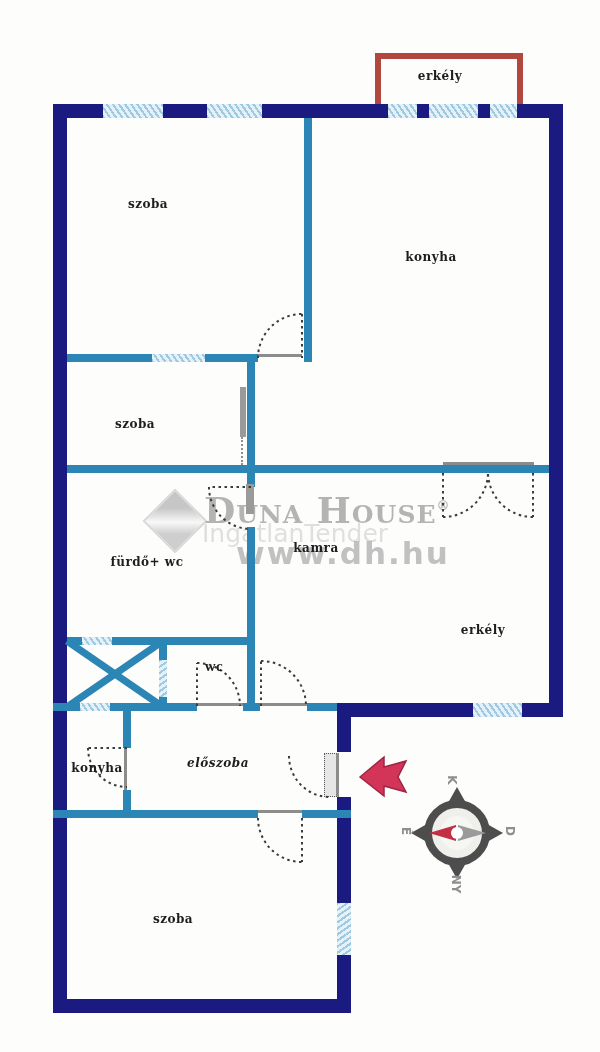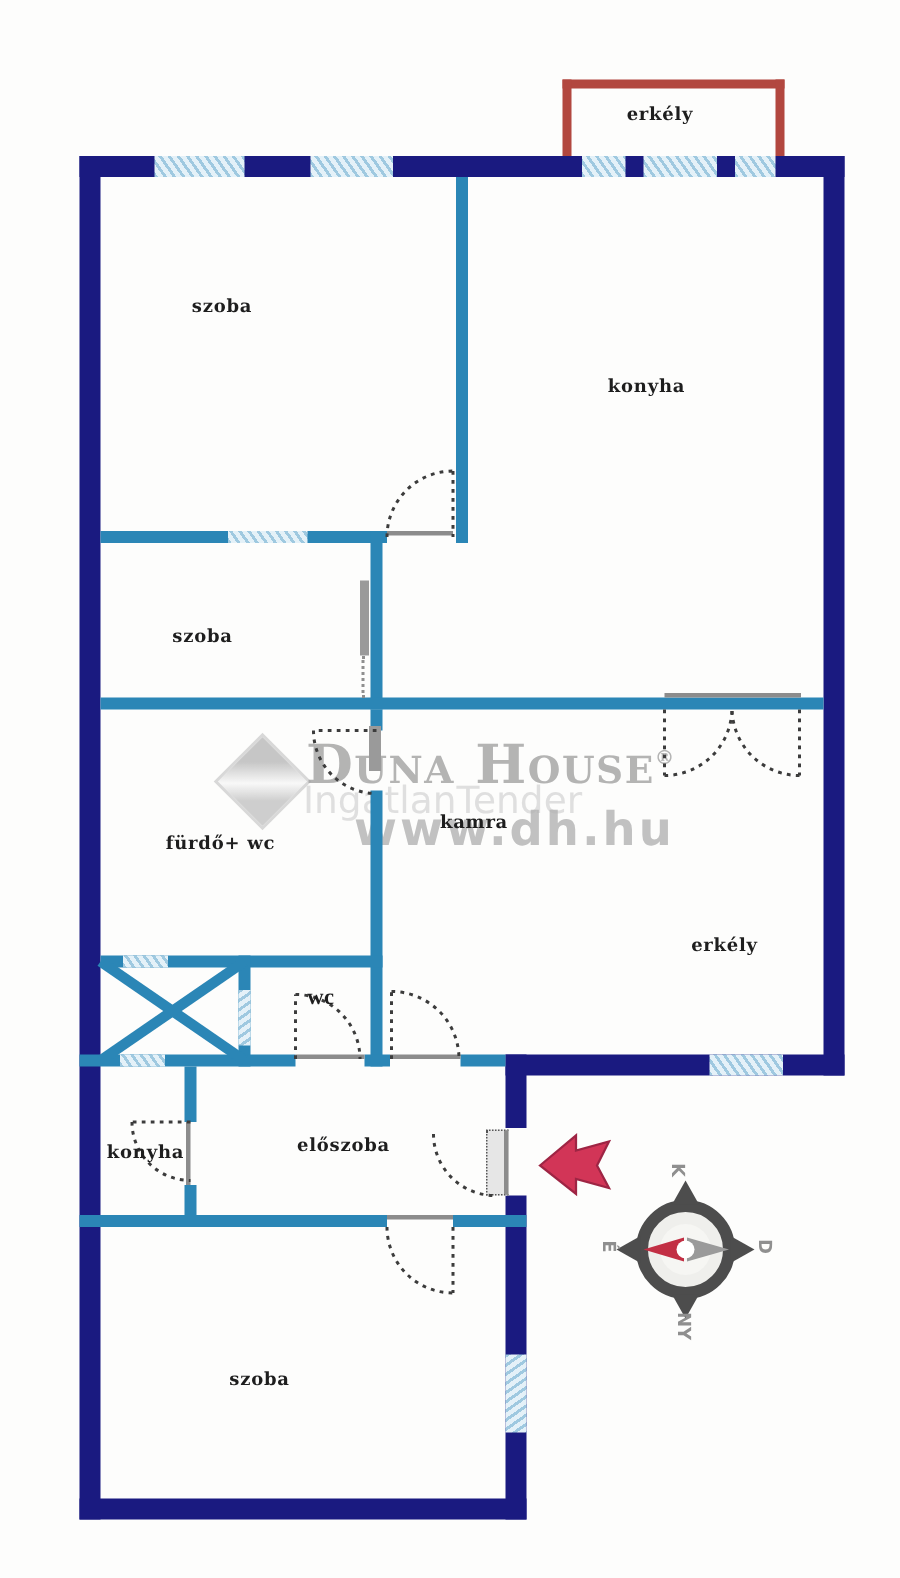--- a/index.html
+++ b/index.html
@@ -105,21 +105,21 @@
 
   <div class="lbl" style="left:440px;top:76px;">erkély</div>
   <div class="lbl" style="left:148px;top:204px;">szoba</div>
   <div class="lbl" style="left:431px;top:257px;">konyha</div>
   <div class="lbl" style="left:135px;top:424px;">szoba</div>
   <div class="lbl" style="left:147px;top:562px;">fürdő+ wc</div>
   <div class="lbl" style="left:316px;top:548px;">kamra</div>
   <div class="lbl" style="left:483px;top:630px;">erkély</div>
   <div class="lbl small" style="left:214px;top:666px;font-family:Liberation Serif, serif;">wc</div>
   <div class="lbl" style="left:97px;top:768px;">konyha</div>
-  <div class="lbl" style="left:229px;top:763px;">előszoba</div>
+  <div class="lbl" style="left:218px;top:763px;font-style:italic;">előszoba</div>
   <div class="lbl" style="left:173px;top:919px;">szoba</div>
 
   <svg class="overlay" width="600" height="1052" viewBox="0 0 600 1052">
 
     <g>
       <line class="xd" x1="67" y1="641" x2="163" y2="707"></line>
       <line class="xd" x1="163" y1="641" x2="67" y2="707"></line>
     </g>
 
     <path class="arc" d="M258,358 A44,44 0 0 1 302,314 M302,314 L302,358"></path>

